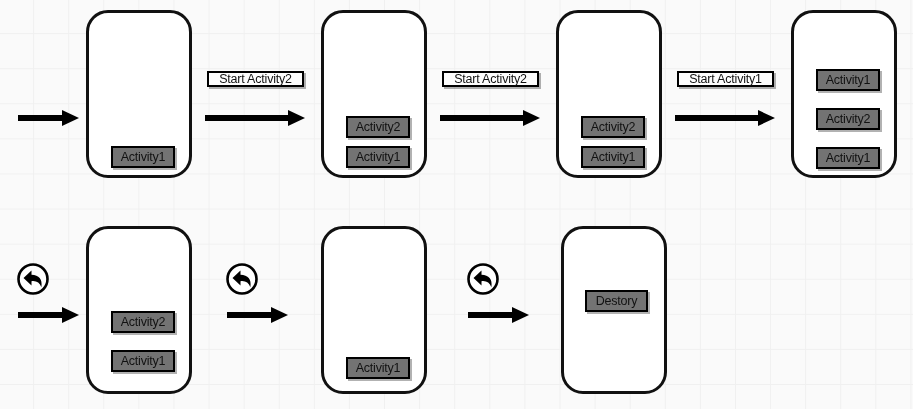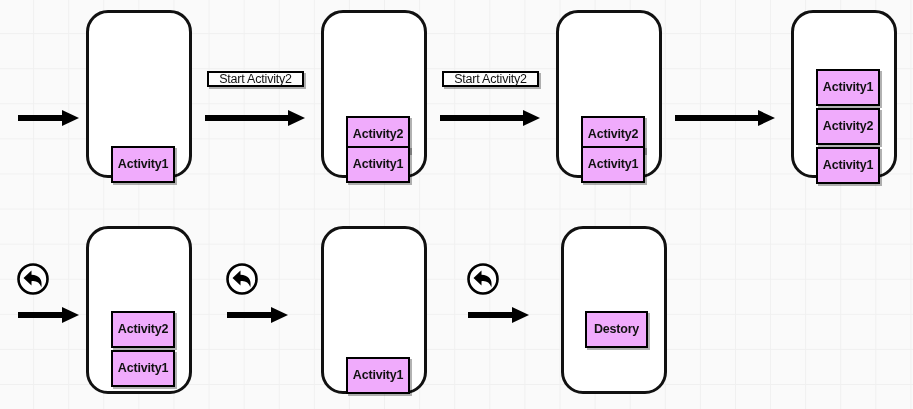--- a/index.html
+++ b/index.html
@@ -28,32 +28,31 @@
     border: 3px solid #111111;
     border-radius: 22px;
     background: #ffffff;
   }
 
   
   .chip {
     position: absolute;
     box-sizing: border-box;
     border: 2.5px solid #000000;
-    background: #f0abfc;
+    background: #737373;
     color: #111111;
     font-size: 12.5px;
     line-height: 1;
-    height: 37px;
+    height: 22px;
     display: flex;
     align-items: center;
     justify-content: center;
     letter-spacing: -0.2px;
     box-shadow: 2px 2px 0 rgba(0,0,0,0.30);
     white-space: nowrap;
-    font-weight: bold;
   }
 
   
   .caption {
     position: absolute;
     box-sizing: border-box;
     border: 2.5px solid #000000;
     background: #fdfdfd;
     color: #111111;
     font-size: 12.5px;
@@ -114,20 +113,21 @@
     <svg width="101" height="20" viewBox="0 0 101 20" aria-hidden="true">
       <path d="M0 7 L83 7 L83 2 L100 10 L83 18 L83 13 L0 13 Z" fill="#000000"></path>
     </svg>
   </div>
 
   <div class="phone" style="left:556px; top:10px; width:106px; height:168px;">
     <div class="chip" style="left:22px; top:103px; width:64px;">Activity2</div>
     <div class="chip" style="left:22px; top:133px; width:64px;">Activity1</div>
   </div>
 
+  <div class="caption" style="left:677px; top:71px; width:97px;">Start Activity1</div>
   <div class="arrow" style="left:675px; top:108px; width:101px;">
     <svg width="101" height="20" viewBox="0 0 101 20" aria-hidden="true">
       <path d="M0 7 L83 7 L83 2 L100 10 L83 18 L83 13 L0 13 Z" fill="#000000"></path>
     </svg>
   </div>
 
   <div class="phone" style="left:791px; top:10px; width:106px; height:168px;">
     <div class="chip" style="left:22px; top:56px; width:64px;">Activity1</div>
     <div class="chip" style="left:22px; top:95px; width:64px;">Activity2</div>
     <div class="chip" style="left:22px; top:134px; width:64px;">Activity1</div>
@@ -172,16 +172,16 @@
       <path d="M15.5 8.5 L7.5 16 L15.5 23.5 L15.5 19.2 C20.5 18.6 23.6 20.6 25.4 25.2 C26.6 17.0 23.0 12.9 15.5 12.7 Z" fill="#000000"></path>
     </svg>
   </div>
   <div class="arrow" style="left:468px; top:305px; width:62px;">
     <svg width="62" height="20" viewBox="0 0 62 20" aria-hidden="true">
       <path d="M0 7 L44 7 L44 2 L61 10 L44 18 L44 13 L0 13 Z" fill="#000000"></path>
     </svg>
   </div>
 
   <div class="phone" style="left:561px; top:226px; width:106px; height:168px;">
-    <div class="chip" style="left:21px; top:82px; width:63px;">Destory</div>
+    <div class="chip" style="left:21px; top:61px; width:63px;">Destory</div>
   </div>
 
 </div>
 
 </body></html>

